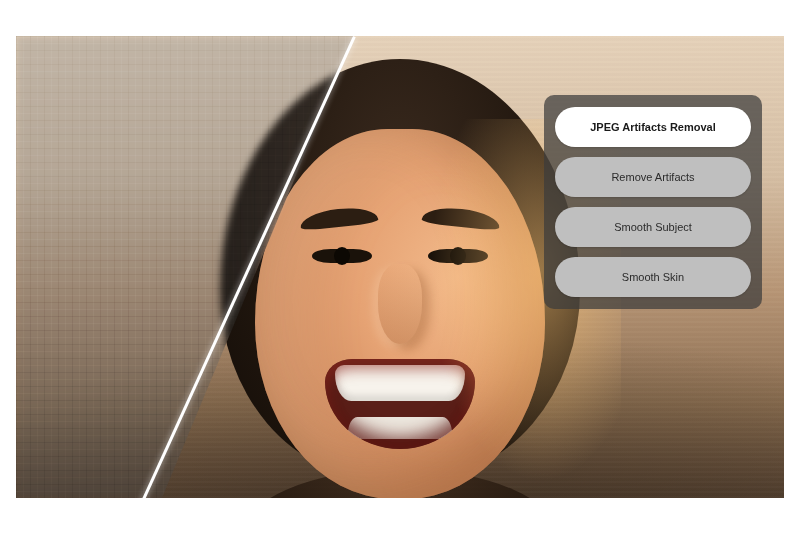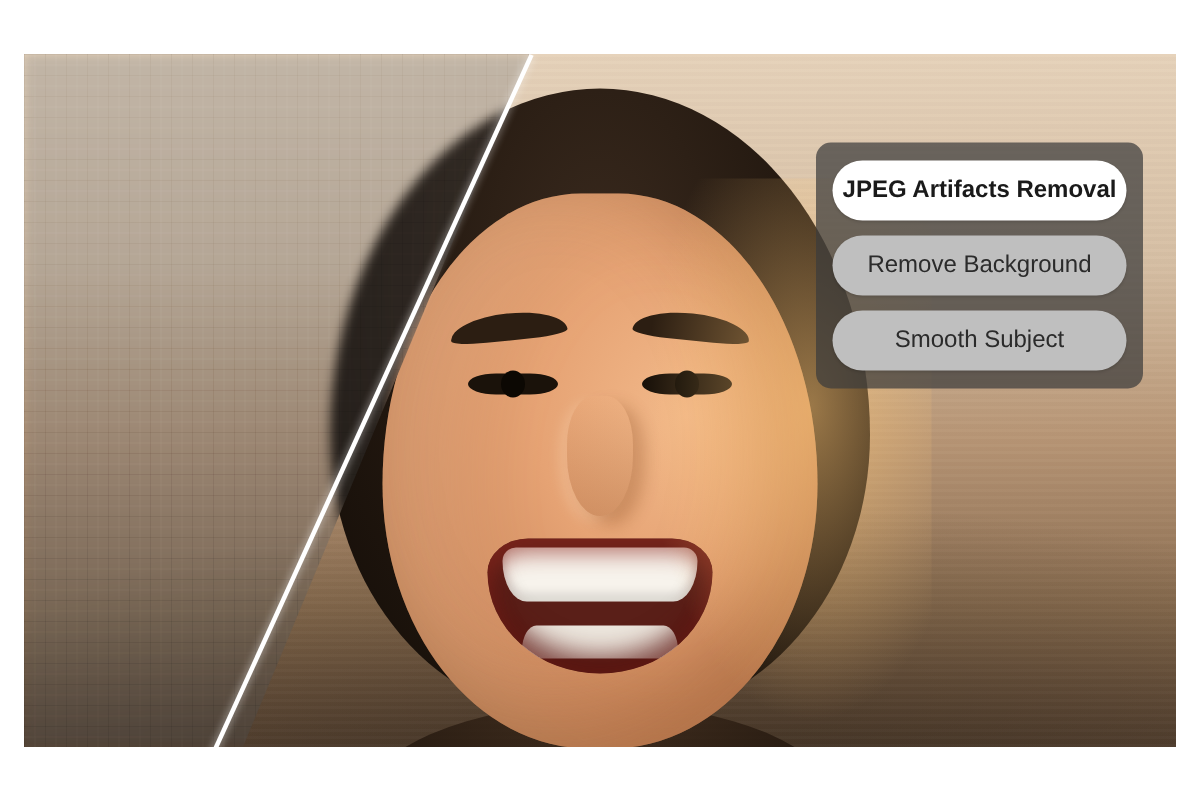--- a/index.html
+++ b/index.html
@@ -217,21 +217,21 @@
     border-radius: 10px;
     display: flex;
     flex-direction: column;
     gap: 10px;
     z-index: 10;
   }
   .tool-btn {
     height: 40px;
     border: none;
     border-radius: 20px;
-    font-size: 16px;
+    font-size: 11px;
     font-weight: 500;
     color: #2b2b2b;
     background: #bfbfbf;
     cursor: pointer;
     display: flex;
     align-items: center;
     justify-content: center;
     box-shadow: 0 1px 2px rgba(0,0,0,0.15);
   }
   .tool-btn.active {
@@ -291,18 +291,19 @@
 
         </div>
       </div>
       <div class="pixelate"></div>
     </div>
 
     <div class="divider"></div>
 
     <div class="panel">
       <button class="tool-btn active">JPEG Artifacts Removal</button>
-      <button class="tool-btn">Remove Background</button>
+      <button class="tool-btn">Remove Artifacts</button>
       <button class="tool-btn">Smooth Subject</button>
+      <button class="tool-btn">Smooth Skin</button>
     </div>
 
   </div>
 </div>
 
 </body></html>

